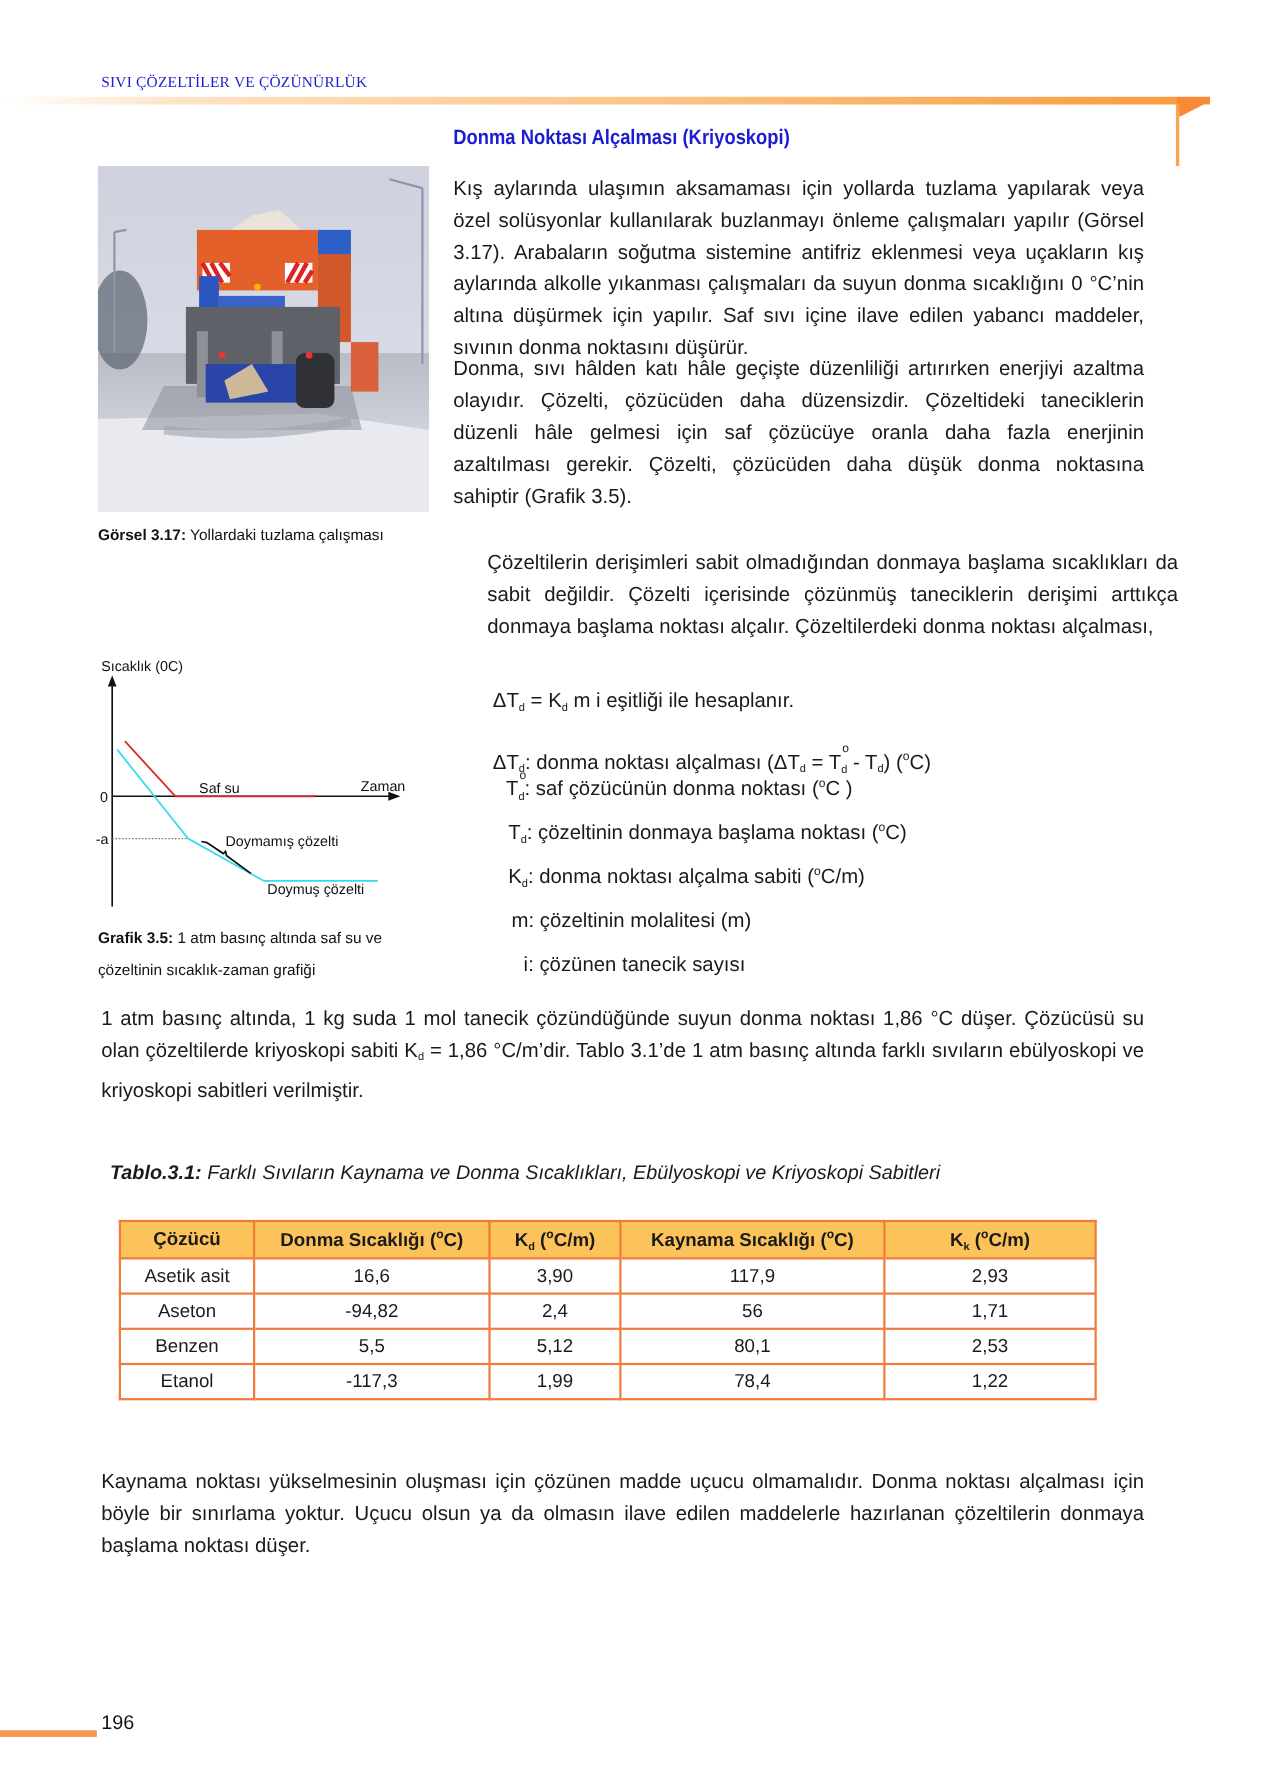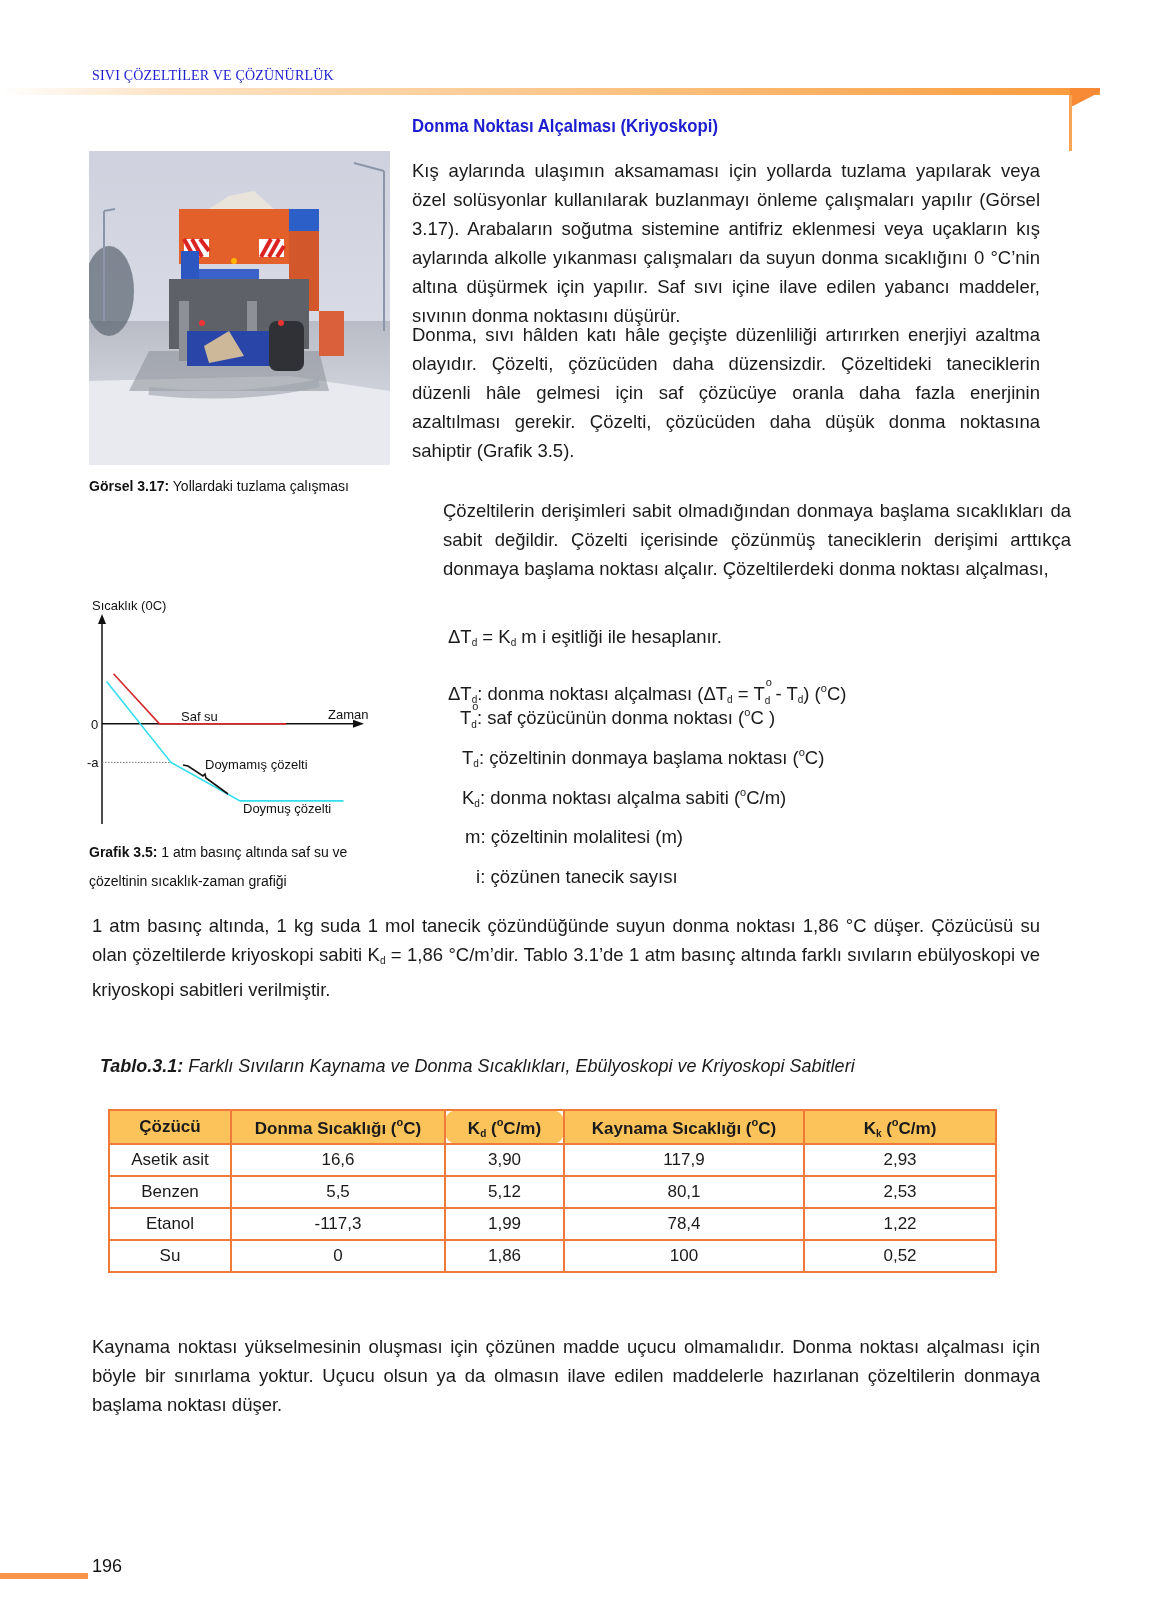--- a/index.html
+++ b/index.html
@@ -168,54 +168,54 @@
 
 <div class="abs tbl-caption">
   <b>Tablo.3.1:</b><span> Farklı Sıvıların Kaynama ve Donma Sıcaklıkları, Ebülyoskopi ve Kriyoskopi Sabitleri</span>
 </div>
 
 <table class="data">
   <thead>
     <tr>
       <th style="width:120px;"><span>Çözücü</span></th>
       <th style="width:212px;"><span>Donma Sıcaklığı (</span><sup class="o">o</sup><span>C)</span></th>
-      <th style="width:117px;border-radius:12px;"><span>K</span><sub class="s">d</sub><span> (</span><sup class="o">o</sup><span>C/m)</span></th>
+      <th style="width:117px;"><span>K</span><sub class="s">d</sub><span> (</span><sup class="o">o</sup><span>C/m)</span></th>
       <th style="width:238px;"><span>Kaynama Sıcaklığı (</span><sup class="o">o</sup><span>C)</span></th>
       <th><span>K</span><sub class="s">k</sub><span> (</span><sup class="o">o</sup><span>C/m)</span></th>
     </tr>
   </thead>
   <tbody>
     <tr>
       <td>Asetik asit</td>
       <td>16,6</td>
       <td>3,90</td>
       <td>117,9</td>
       <td>2,93</td>
     </tr>
     <tr>
+      <td>Aseton</td>
+      <td>-94,82</td>
+      <td>2,4</td>
+      <td>56</td>
+      <td>1,71</td>
+    </tr>
+    <tr>
       <td>Benzen</td>
       <td>5,5</td>
       <td>5,12</td>
       <td>80,1</td>
       <td>2,53</td>
     </tr>
     <tr>
       <td>Etanol</td>
       <td>-117,3</td>
       <td>1,99</td>
       <td>78,4</td>
       <td>1,22</td>
     </tr>
-    <tr>
-      <td>Su</td>
-      <td>0</td>
-      <td>1,86</td>
-      <td>100</td>
-      <td>0,52</td>
-    </tr>
   </tbody>
 </table>
 
 <div class="abs full-para" style="top:1332px;">
   <p>Kaynama noktası yükselmesinin oluşması için çözünen madde uçucu olmamalıdır. Donma noktası alçalması için böyle bir sınırlama yoktur. Uçucu olsun ya da olmasın ilave edilen maddelerle hazırlanan çözeltilerin donmaya başlama noktası düşer.</p>
 </div>
 
 <div class="abs page-line"></div>
 <div class="abs page-num">196</div>
 

